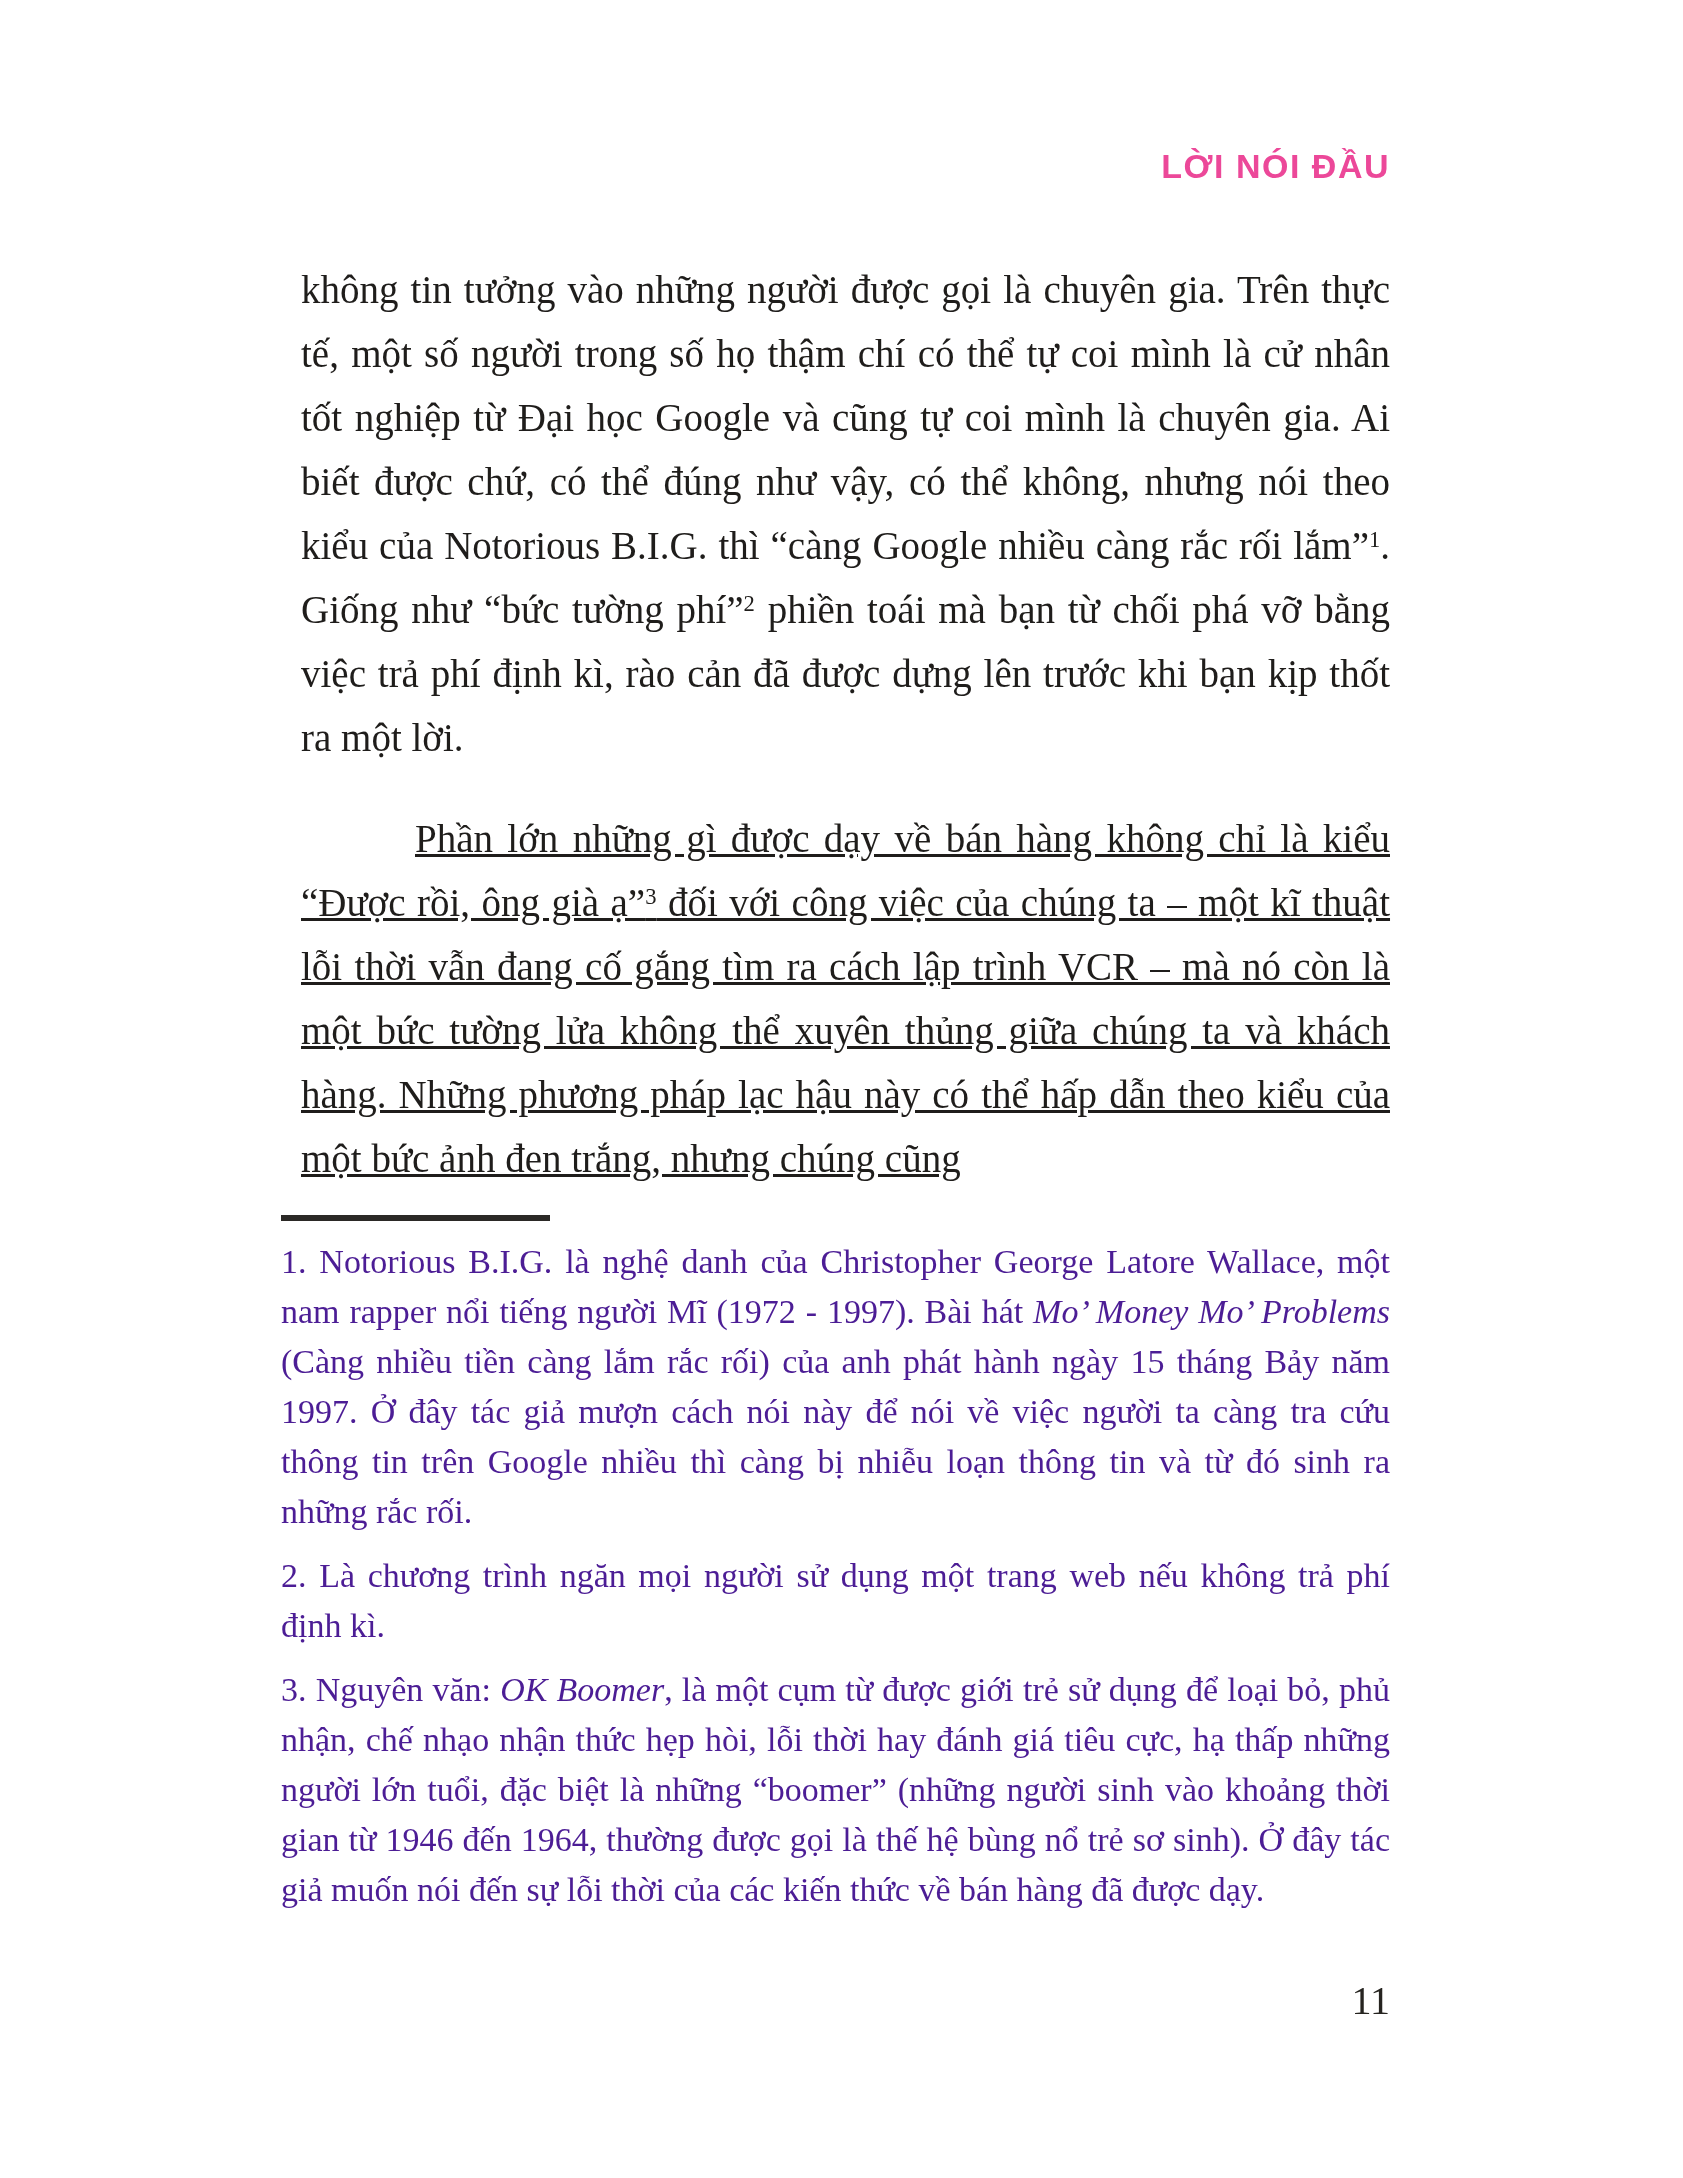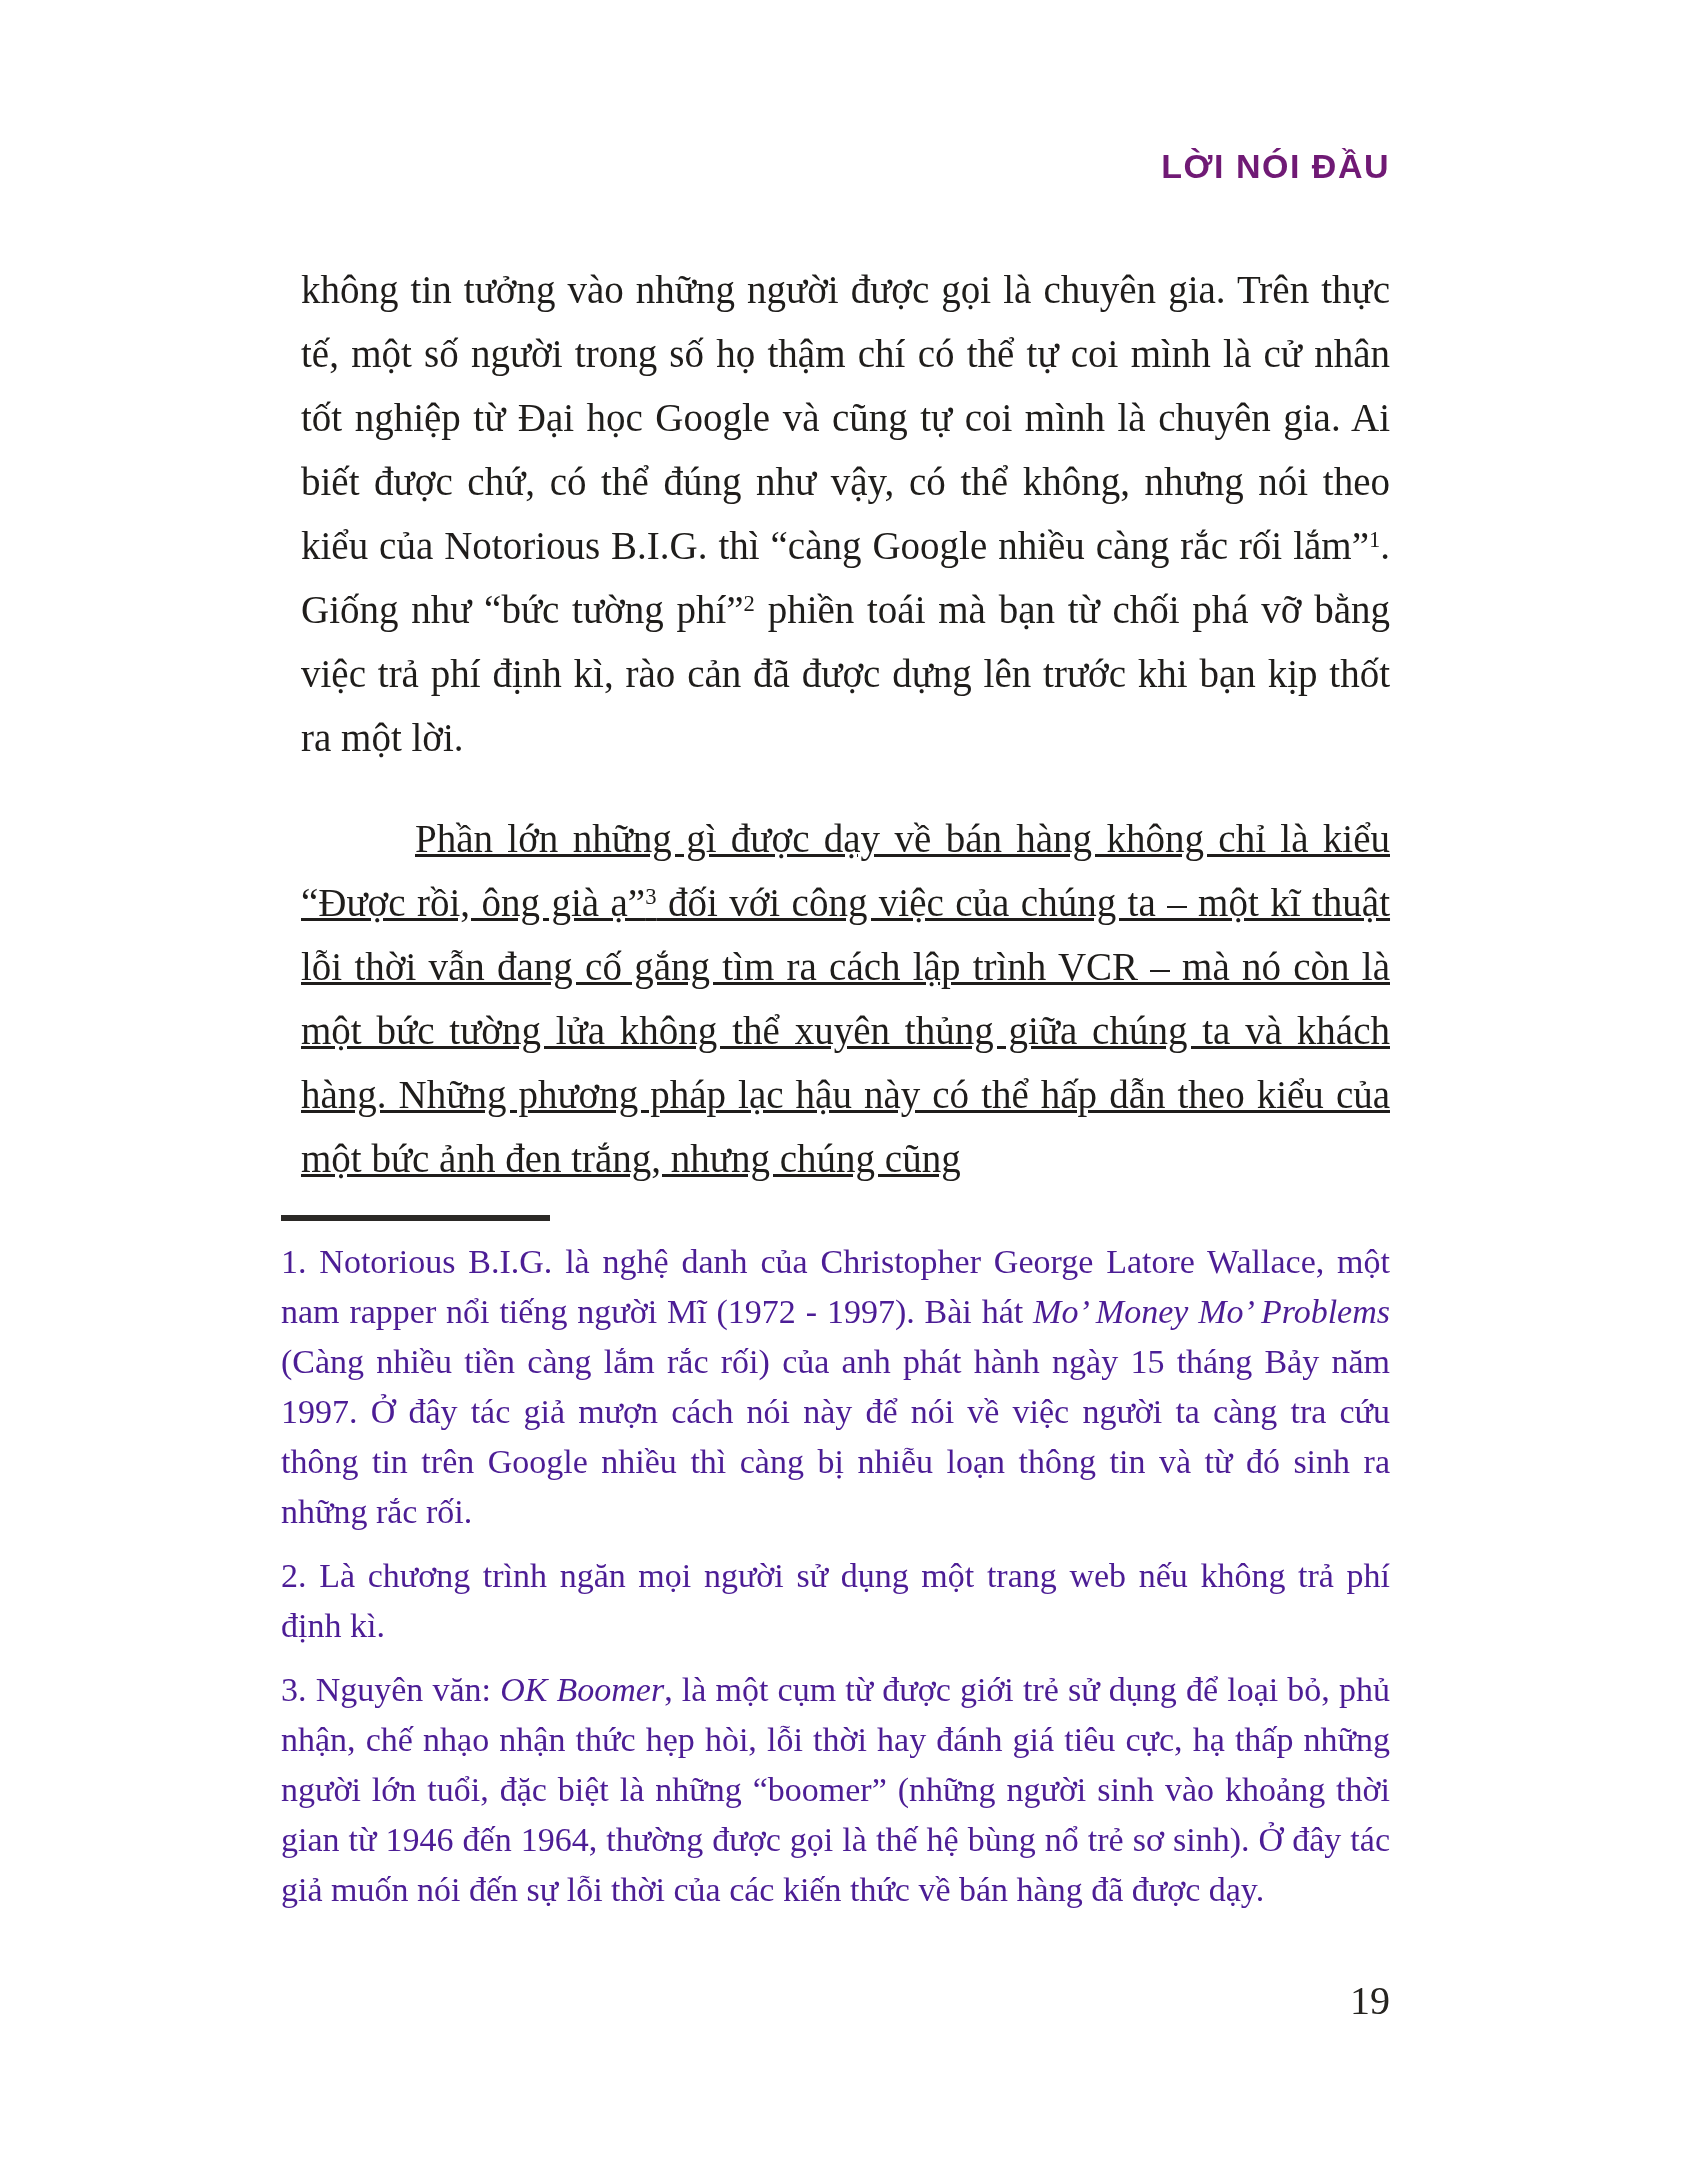--- a/index.html
+++ b/index.html
@@ -22,21 +22,21 @@
     left: 281px;
     top: 145px;
     width: 1109px;
   }
   .running-head {
     text-align: right;
     font-family: "Liberation Sans", "DejaVu Sans", sans-serif;
     font-weight: bold;
     font-size: 34px;
     letter-spacing: 1.5px;
-    color: #701a75;
+    color: #ec4899;
     line-height: 42px;
   }
   .body-text {
     margin-top: 71px;
     font-size: 39px;
     line-height: 64px;
     text-align: justify;
     color: #1f1d1b;
     margin-left: 20px;
   }
@@ -110,15 +110,15 @@
     <div class="footnotes">
       <p class="footnote"><span>1. Notorious B.I.G. là nghệ danh của Christopher George Latore Wallace, một nam rapper nổi tiếng người Mĩ (1972 - 1997). Bài hát </span><em>Mo’ Money Mo’ Problems</em><span> (Càng nhiều tiền càng lắm rắc rối) của anh phát hành ngày 15 tháng Bảy năm 1997. Ở đây tác giả mượn cách nói này để nói về việc người ta càng tra cứu thông tin trên Google nhiều thì càng bị nhiễu loạn thông tin và từ đó sinh ra những rắc rối.</span></p>
 
       <p class="footnote"><span>2. Là chương trình ngăn mọi người sử dụng một trang web nếu không trả phí định kì.</span></p>
 
       <p class="footnote"><span>3. Nguyên văn: </span><em>OK Boomer</em><span>, là một cụm từ được giới trẻ sử dụng để loại bỏ, phủ nhận, chế nhạo nhận thức hẹp hòi, lỗi thời hay đánh giá tiêu cực, hạ thấp những người lớn tuổi, đặc biệt là những “boomer” (những người sinh vào khoảng thời gian từ 1946 đến 1964, thường được gọi là thế hệ bùng nổ trẻ sơ sinh). Ở đây tác giả muốn nói đến sự lỗi thời của các kiến thức về bán hàng đã được dạy.</span></p>
     </div>
 
   </div>
 
-  <div class="page-number">19</div>
+  <div class="page-number">11</div>
 </div>
 
 
 </body></html>

